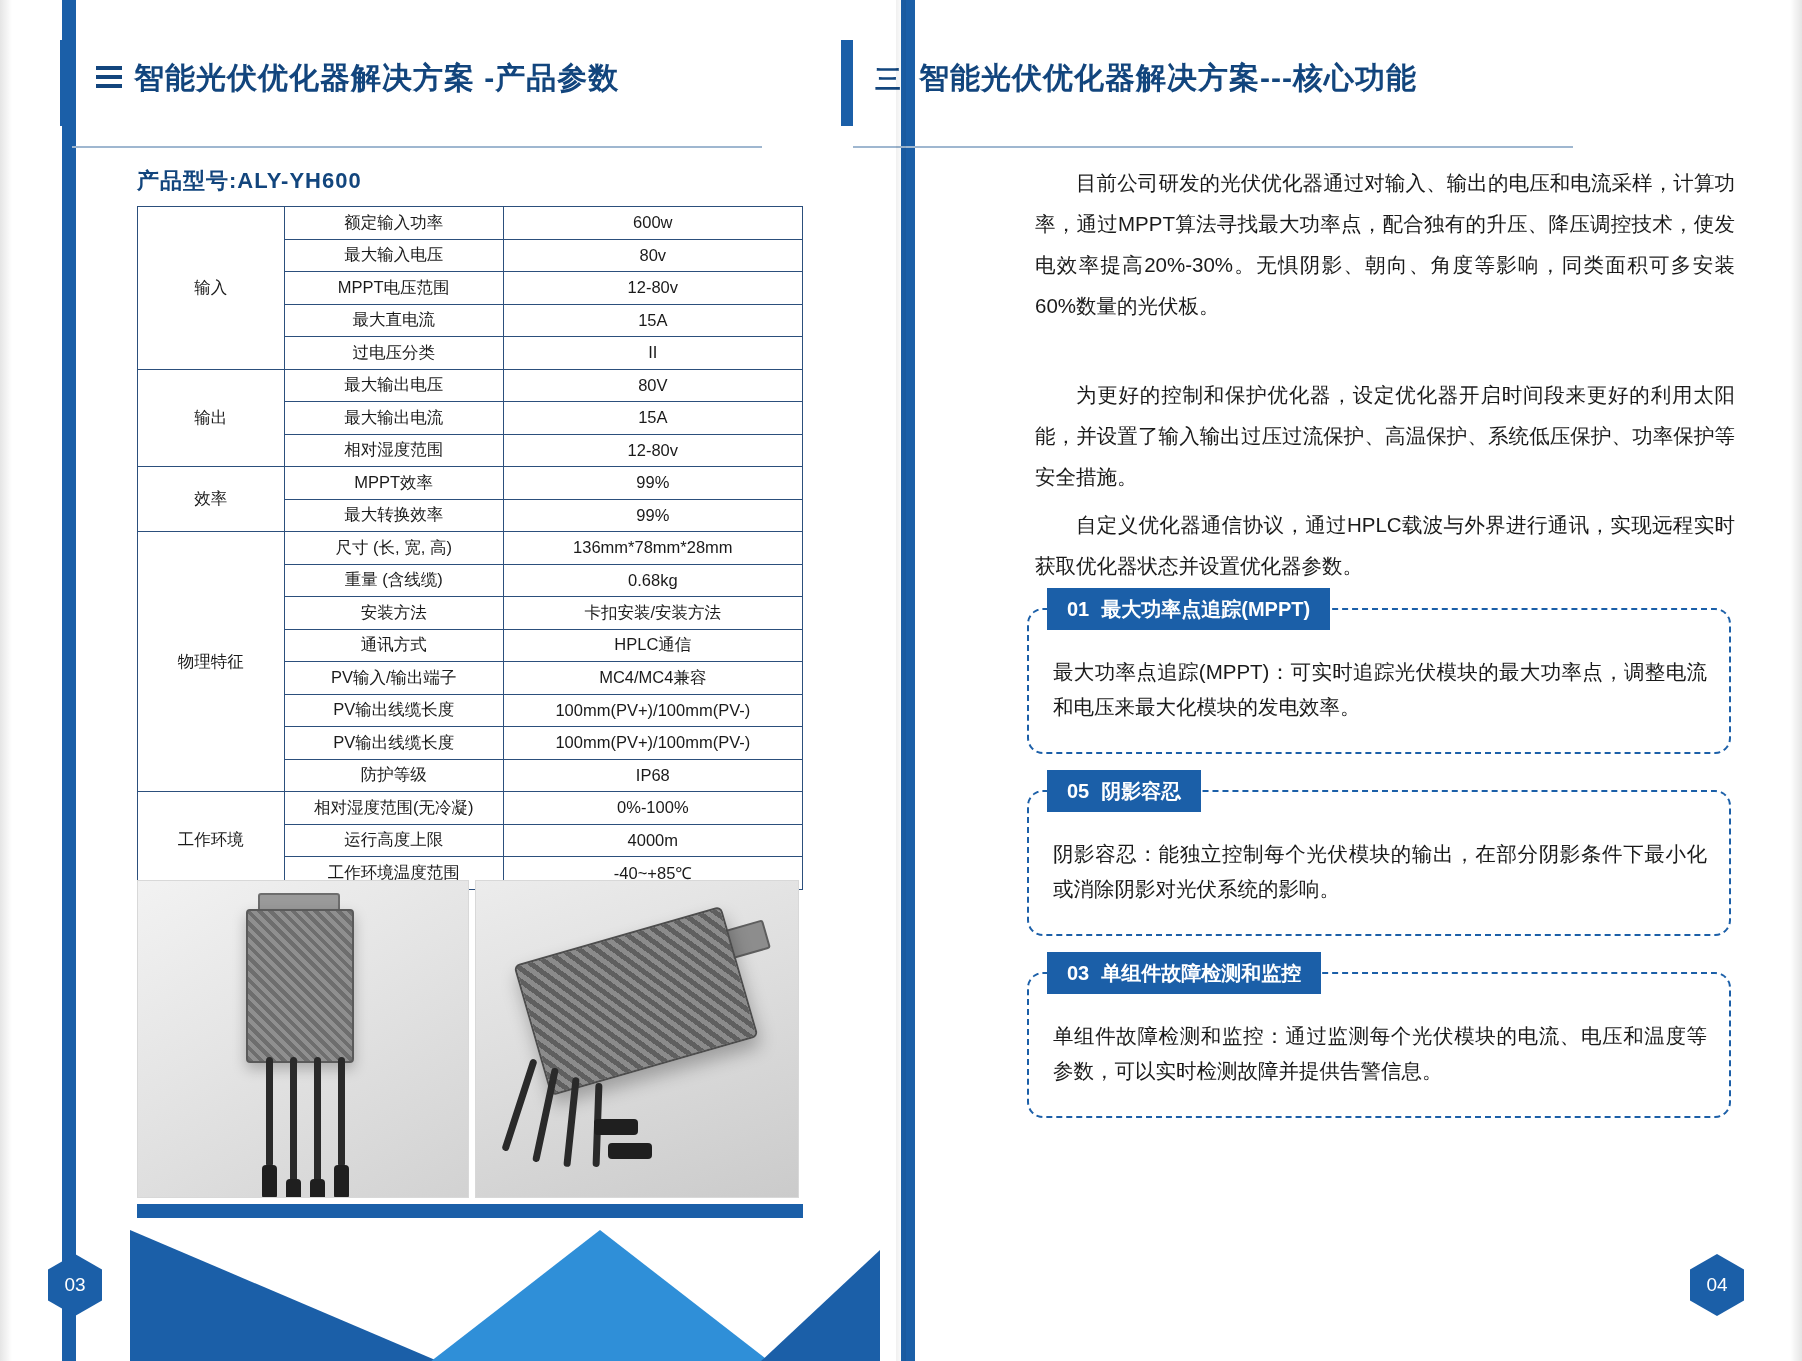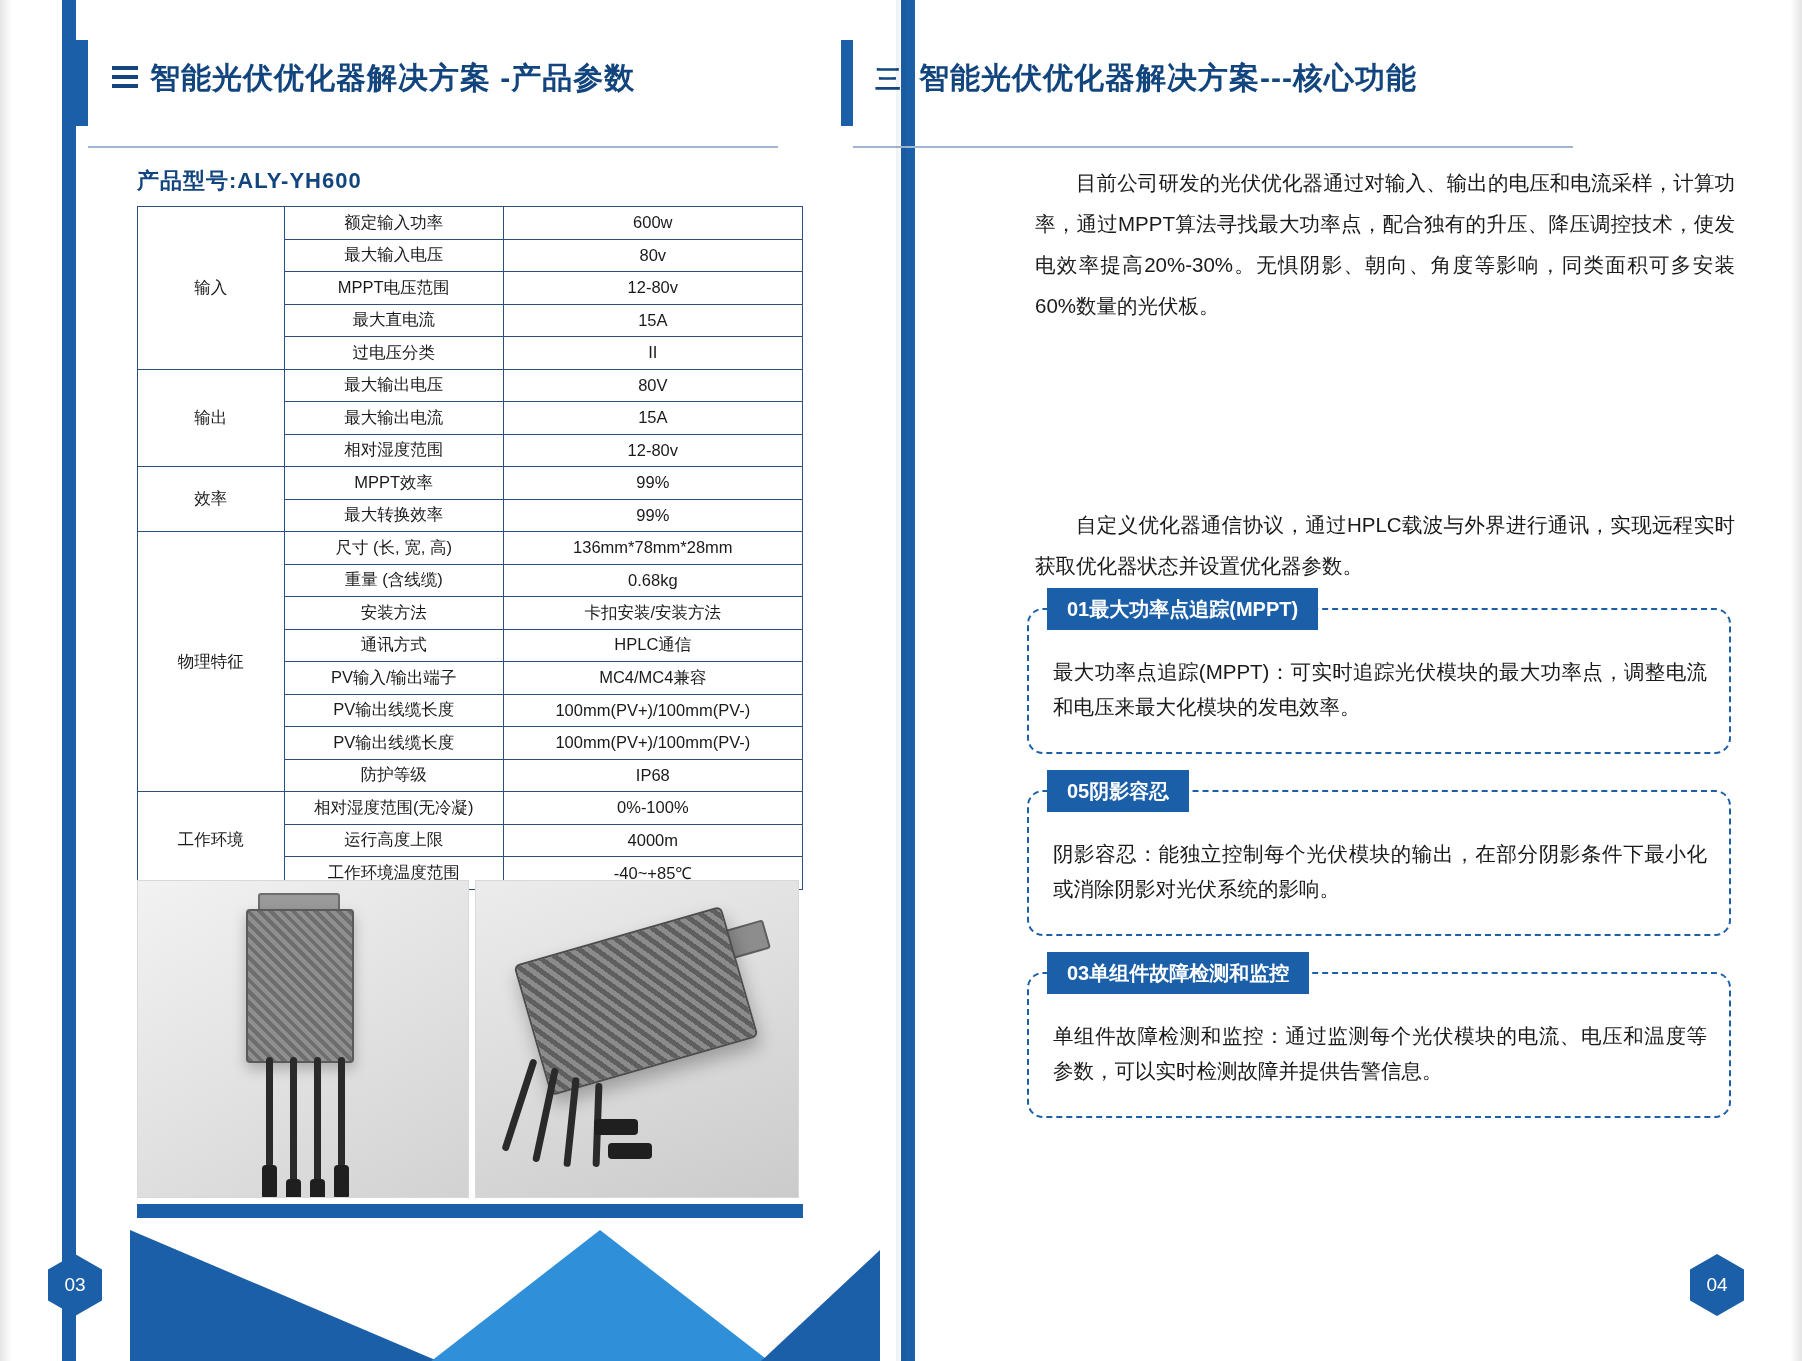--- a/index.html
+++ b/index.html
@@ -45,21 +45,21 @@
     width: 14px; height: 1361px;
     background: #1b5fa8;
   }
 
   
   .hdr {
     position: absolute;
     height: 86px;
   }
   .hdr-left {
-    left: 76px; top: 40px; width: 760px;
+    left: 60px; top: 40px; width: 760px;
   }
   .hdr-right {
     left: 841px; top: 40px; width: 790px;
   }
   .hdr-accent {
     position: absolute;
     left: 0; top: 0;
     width: 12px; height: 86px;
     background: #1b5fa8;
   }
@@ -263,20 +263,21 @@
     position: absolute;
     left: 18px;
     top: -22px;
     height: 42px;
     background: #1b5fa8;
     color: #fff;
     font-size: 20px;
     font-weight: bold;
     display: flex;
     align-items: center;
+    gap: 12px;
     padding: 0 20px;
     white-space: nowrap;
   }
   .feat-badge .num { font-size: 20px; }
   .feat-body {
     position: absolute;
     left: 24px;
     right: 22px;
     top: 44px;
     font-size: 20.5px;
@@ -503,20 +504,21 @@
   </div>
 
   <div class="hdr hdr-right">
     <div class="hdr-accent"></div>
     <div class="hdr-mark">三</div>
     <div class="hdr-title" style="left:78px;">智能光伏优化器解决方案---核心功能</div>
     <div class="hdr-rule"></div>
   </div>
 
   <div class="para para-1">目前公司研发的光伏优化器通过对输入、输出的电压和电流采样，计算功率，通过MPPT算法寻找最大功率点，配合独有的升压、降压调控技术，使发电效率提高20%-30%。无惧阴影、朝向、角度等影响，同类面积可多安装60%数量的光伏板。</div>
+  <div class="para para-2">为更好的控制和保护优化器，设定优化器开启时间段来更好的利用太阳能，并设置了输入输出过压过流保护、高温保护、系统低压保护、功率保护等安全措施。</div>
   <div class="para para-3">自定义优化器通信协议，通过HPLC载波与外界进行通讯，实现远程实时获取优化器状态并设置优化器参数。</div>
 
   <div class="feature feature-1">
     <div class="feat-badge">
       <span class="num">01</span>
       <span>最大功率点追踪(MPPT)</span>
     </div>
     <div class="feat-body">最大功率点追踪(MPPT)：可实时追踪光伏模块的最大功率点，调整电流和电压来最大化模块的发电效率。</div>
   </div>
 

